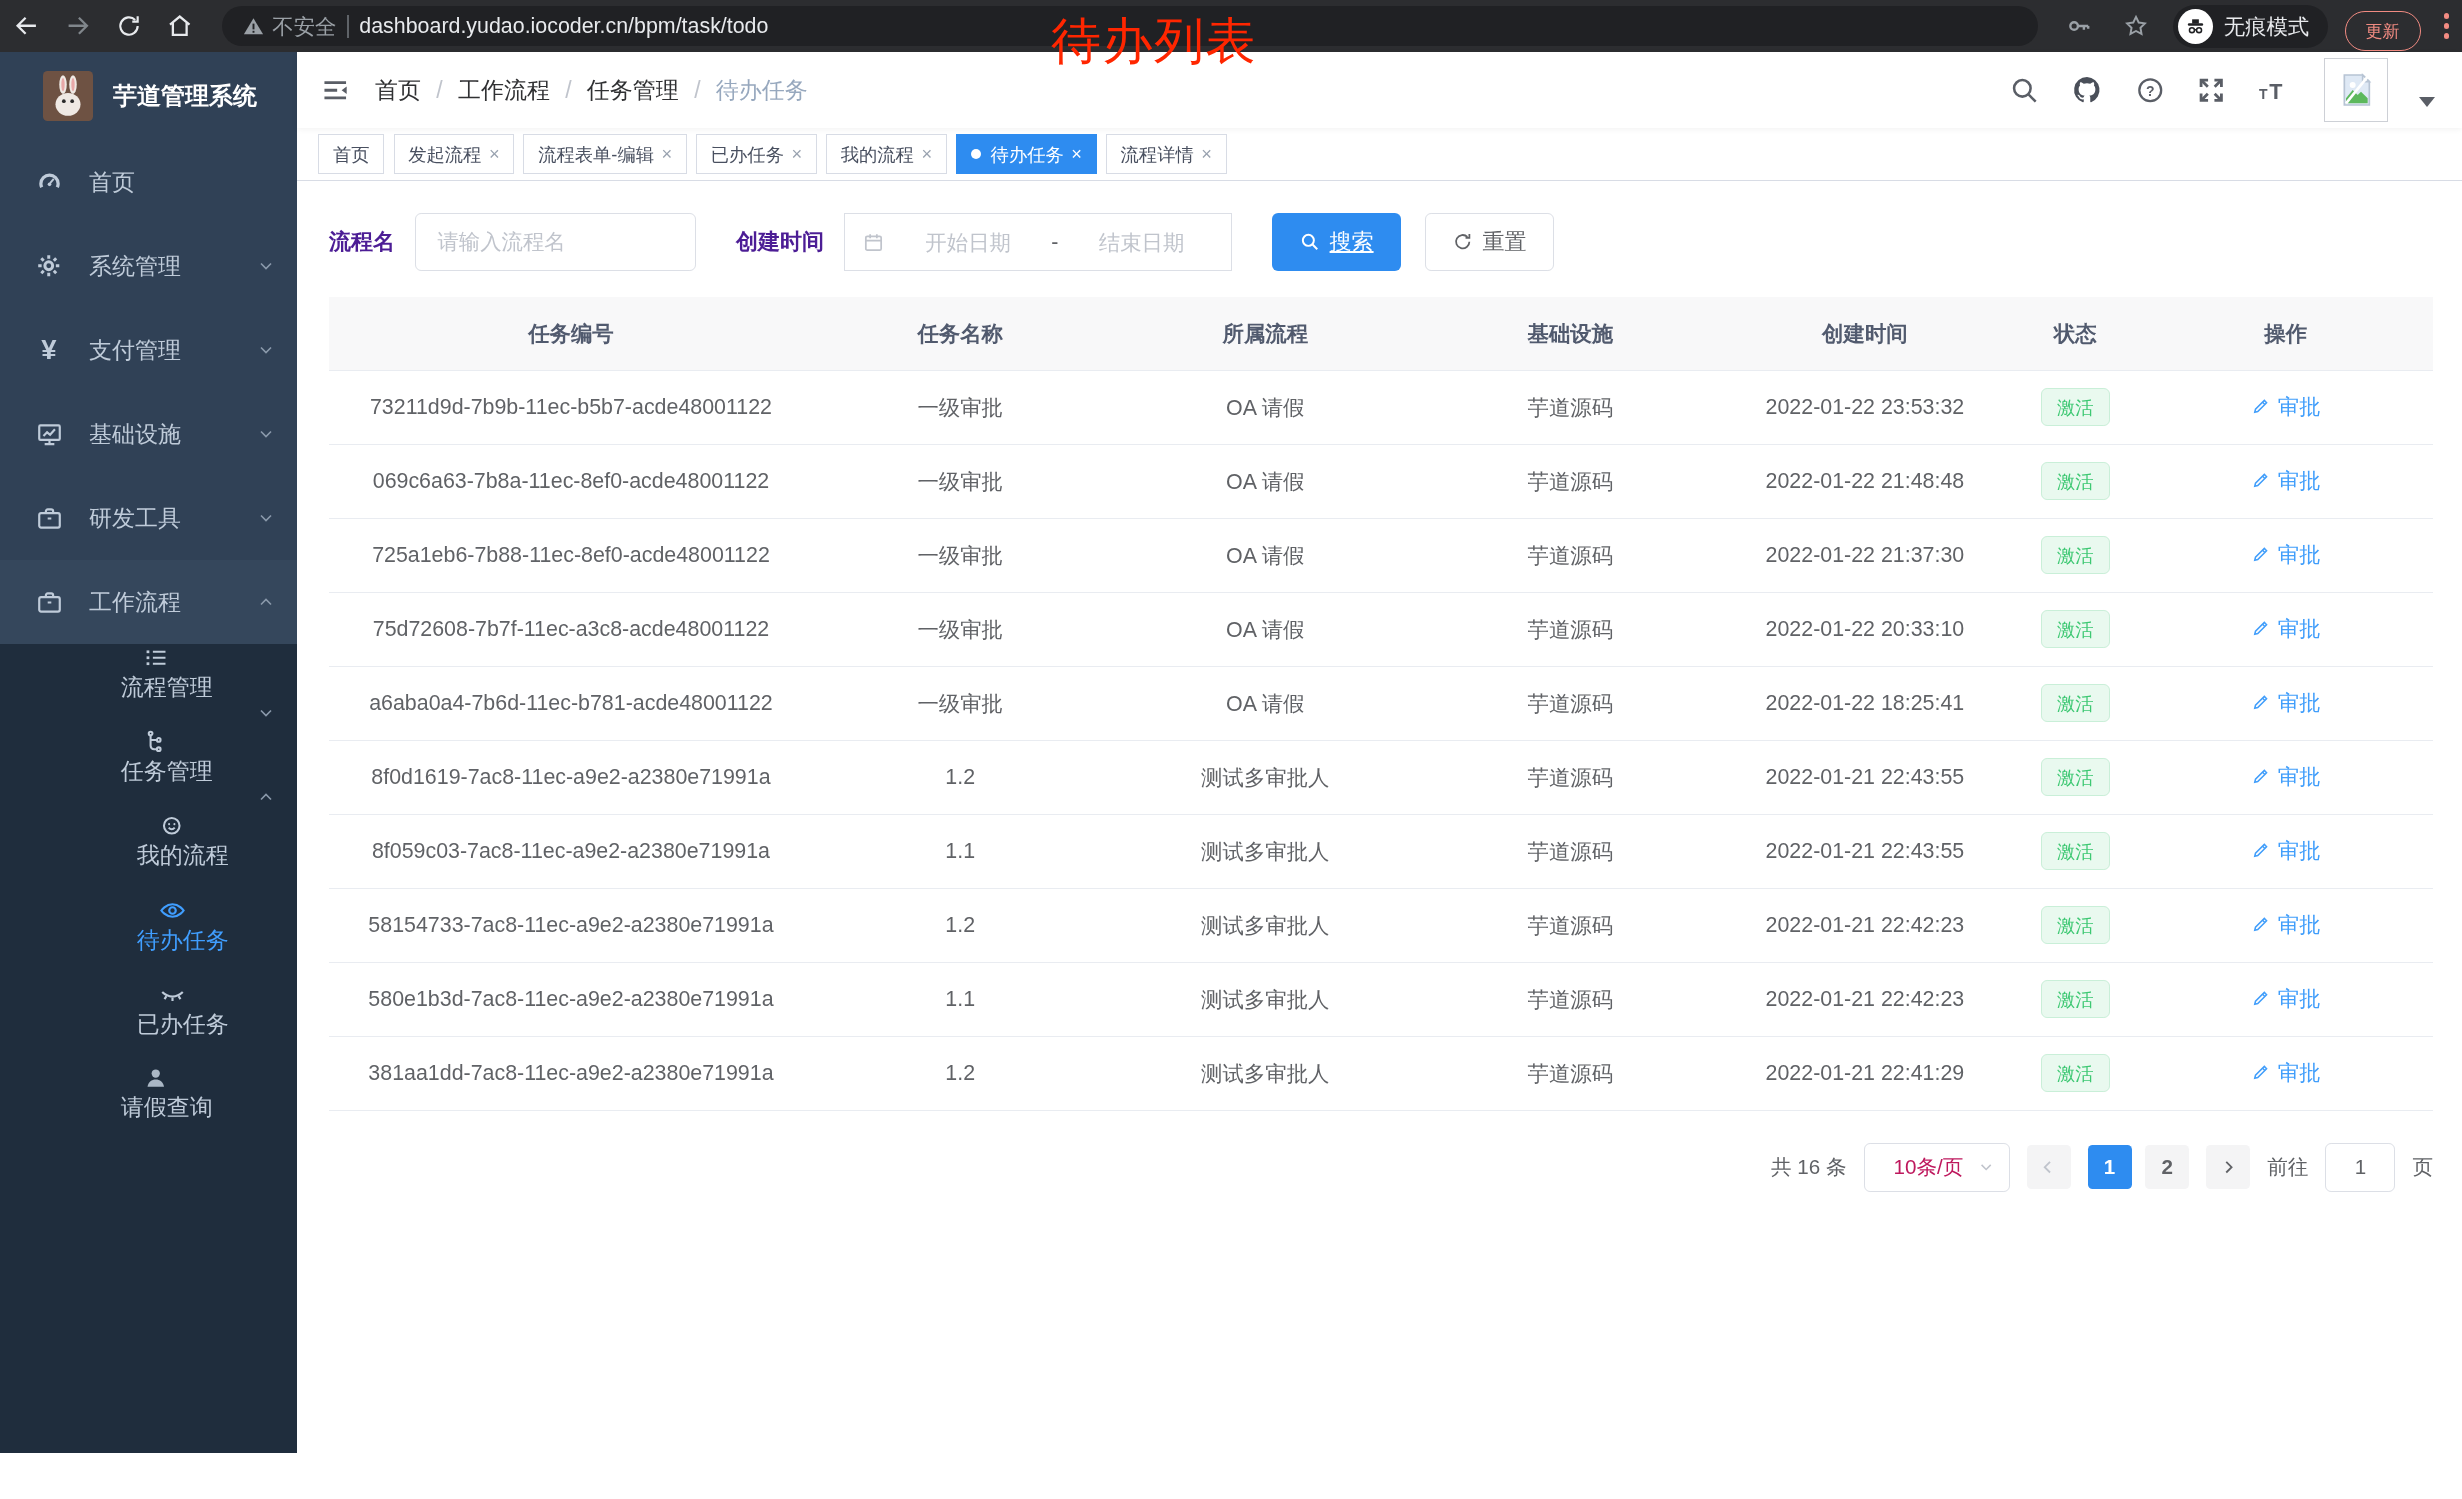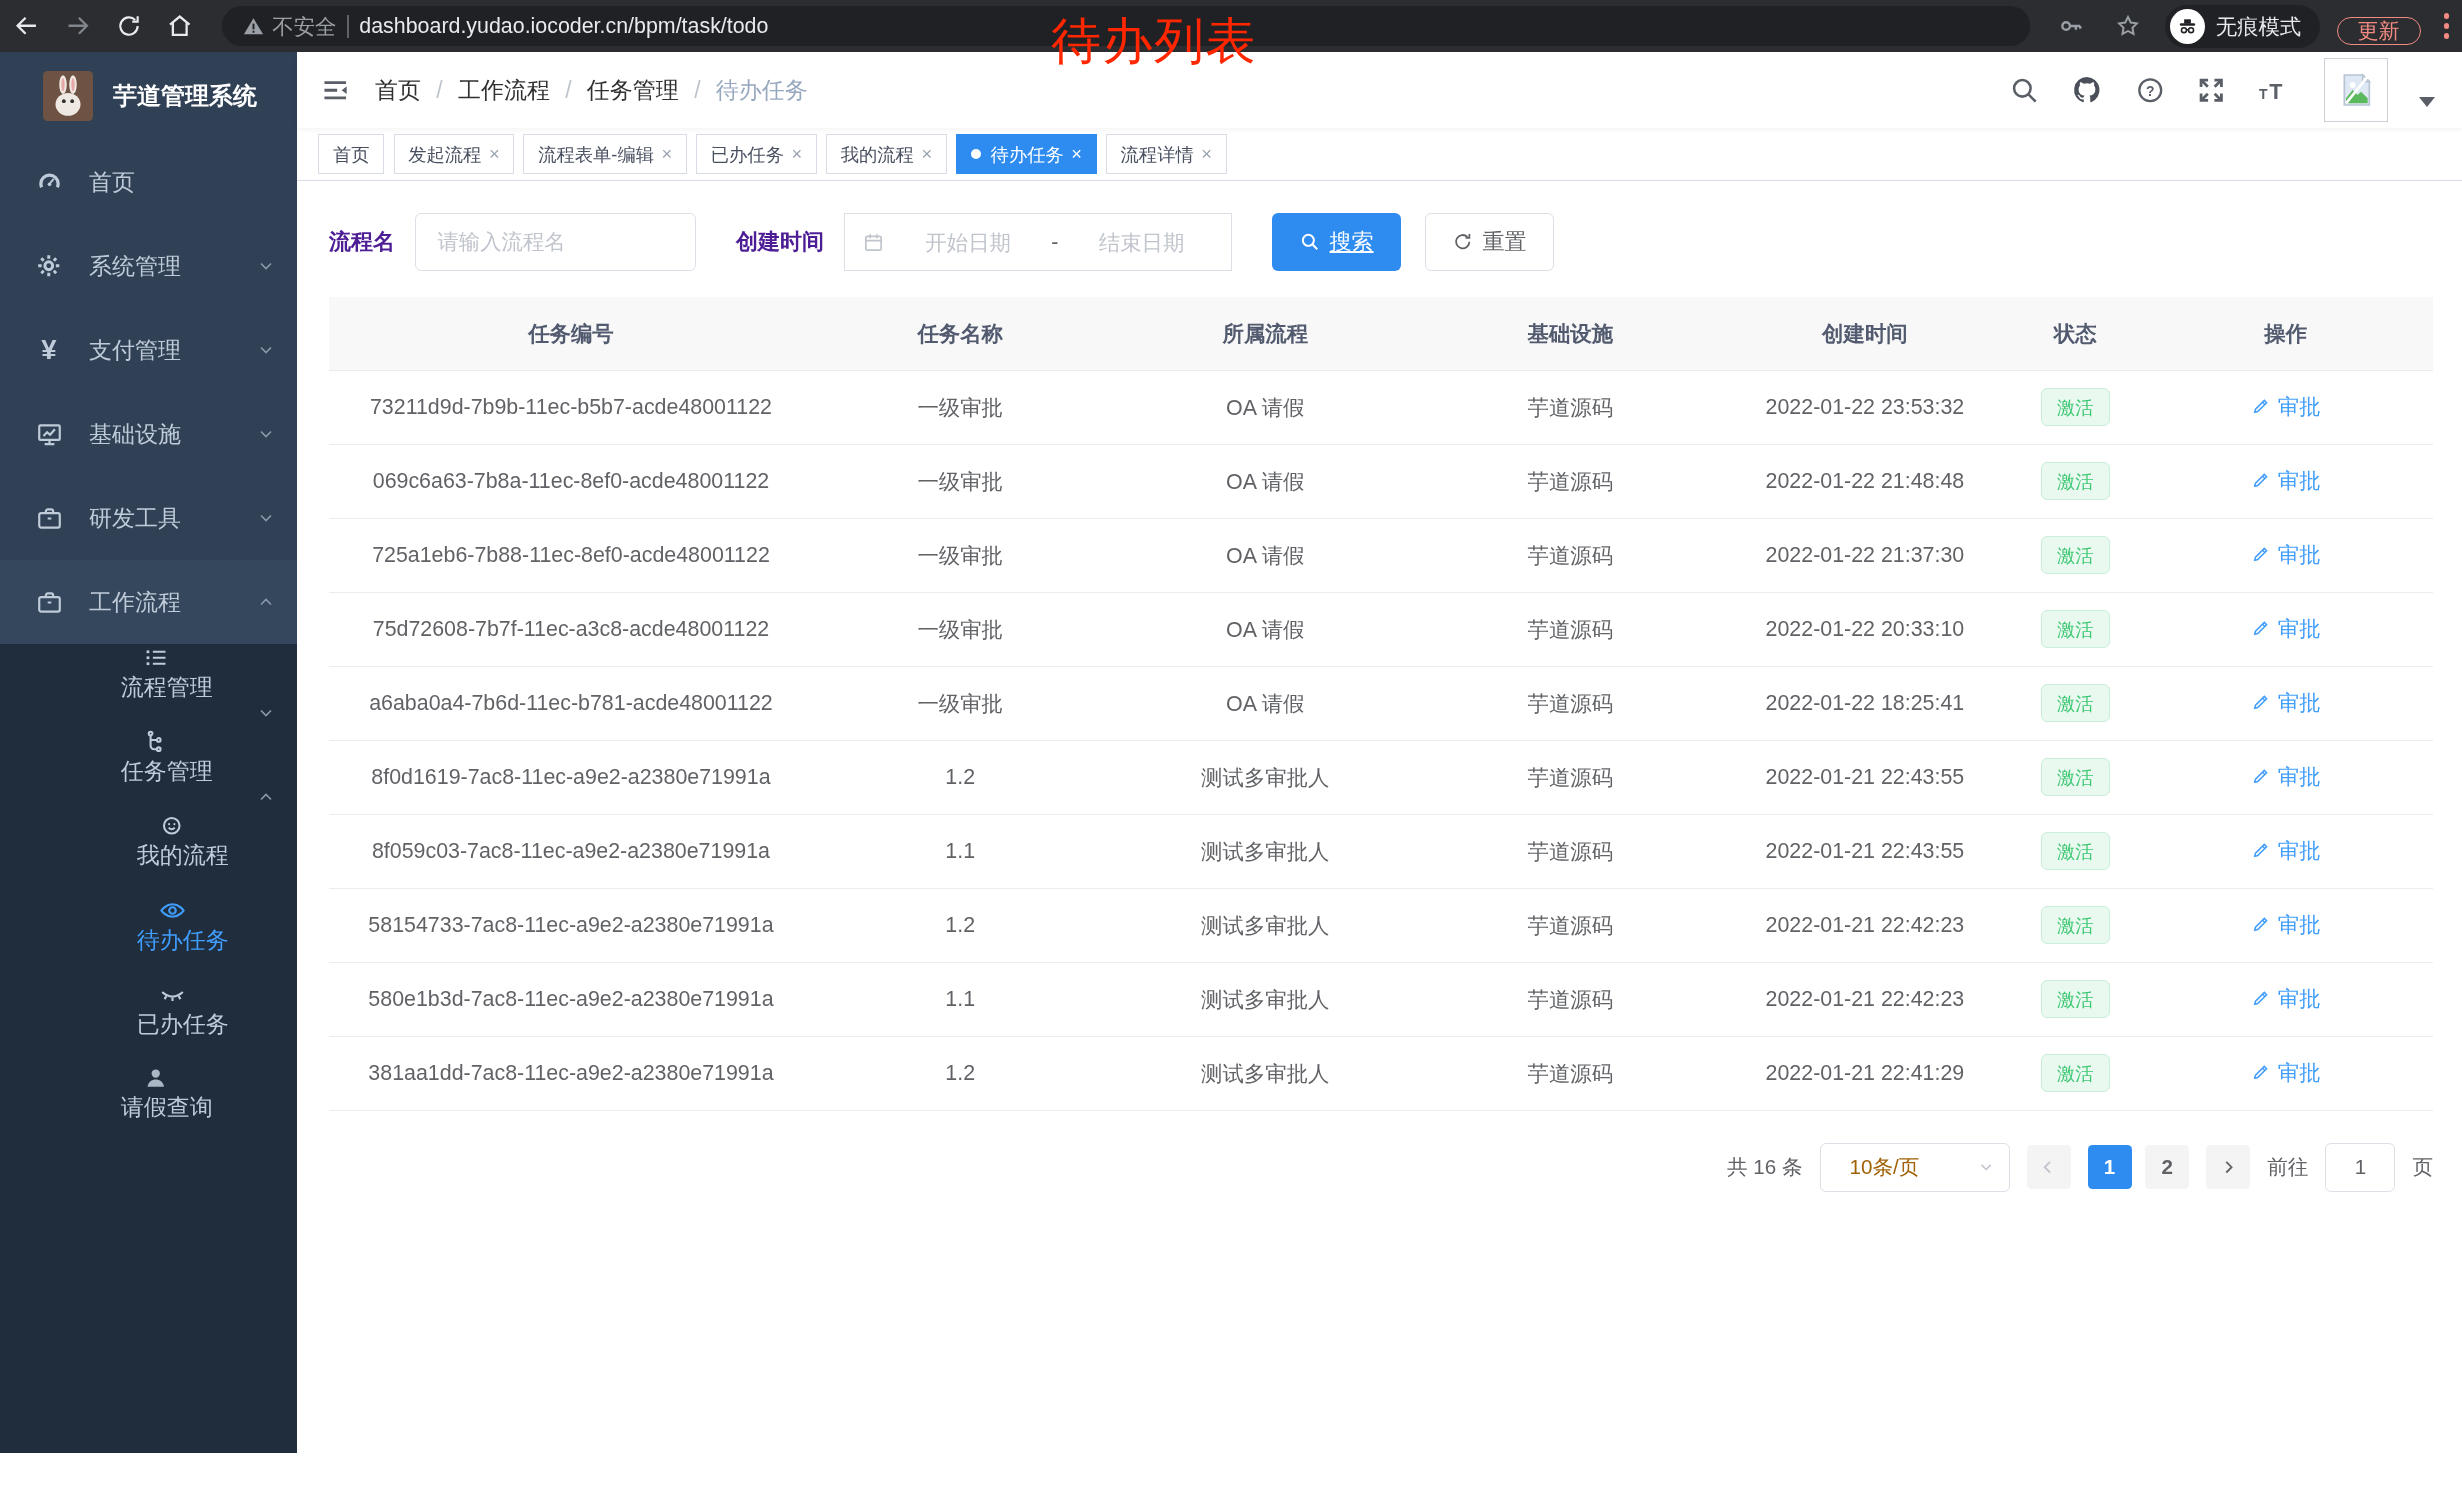--- a/index.html
+++ b/index.html
@@ -16,22 +16,22 @@
   .url-pill { flex:1; height:40px; background:#202124; border-radius:20px; margin:0 10.7px;
     display:flex; align-items:center; padding:0 20px; gap:10.7px; min-width:0; }
   .url-warn { color:#9aa0a6; display:flex; align-items:center; gap:7.6px; font-size:21.4px; }
   .url-sep { width:1.5px; height:23px; background:#5f6368; }
   .url-text { color:#e8eaed; font-size:21.4px; white-space:nowrap; overflow:hidden; }
   .chrome-right { display:flex; align-items:center; gap:17px; flex-shrink:0; }
   .incognito-chip { height:43px; background:#202124; border-radius:21.4px; display:flex;
     align-items:center; gap:10.7px; padding:0 18.3px 0 4.6px; color:#e8eaed; font-size:21.4px; }
   .incog-circle { width:35px; height:35px; border-radius:50%; background:#fff; display:flex;
     align-items:center; justify-content:center; }
-  .update-pill { height:28px; border:1.5px solid #f28b82; border-radius:21.4px; color:#f28b82;
-    font-size:21px; display:flex; align-items:center; padding:0 20px;margin-top:10px; }
+  .update-pill { height:40px; border:1.5px solid #f28b82; border-radius:21.4px; color:#f28b82;
+    font-size:17px; display:flex; align-items:center; padding:0 20px;margin-top:10px; }
   .dots-icon { display:flex; flex-direction:column; gap:4.6px; padding:0 6.1px; }
   .dots-icon i { width:5.3px; height:5.3px; border-radius:50%; background:#f28b82; }
 
   
   .annotation { position:absolute; left:1051px; top:7.6px; z-index:99; color:#ff2600;
     font-size:50px; font-weight:500; letter-spacing:1.5px; pointer-events:none; }
 
   
   .app { display:flex; height:1401px; background:#fff; }
   .sidebar { width:297px; flex-shrink:0; background:#304156; color:#bfcbd9; display:flex;
@@ -104,22 +104,22 @@
   .task-table td { height:74px; font-size:21.4px; color:#606266; text-align:center;
     border-bottom:1.5px solid #e9ecf1; white-space:nowrap; overflow:hidden; }
   .badge { display:inline-block; padding:5.3px 15.3px; font-size:18.3px; color:#3ec873;
     background:#e9f9ef; border:1.5px solid #c9efd8; border-radius:6.1px; }
   .action-link { display:inline-flex; align-items:center; gap:6.9px; color:#419efb;
     font-size:21.4px; cursor:pointer; text-decoration:none; }
 
   
   .pagination { display:flex; align-items:center; justify-content:flex-end; gap:17px;
     margin-top:32px; font-size:20.6px; color:#606266; }
-  .page-size-box { width:190px; height:49px; border:1.5px solid #dcdfe6; border-radius:6.1px;
-    display:flex; align-items:center; padding:0 13.7px 0 29px; color:#a16207; cursor:pointer; }
+  .page-size-box { width:146px; height:49px; border:1.5px solid #dcdfe6; border-radius:6.1px;
+    display:flex; align-items:center; padding:0 13.7px 0 29px; color:#be185d; cursor:pointer; }
   .page-size-box .psb-arrow { margin-left:auto; color:#c0c4cc; display:flex; }
   .page-btn { min-width:44px; height:44px; border-radius:4.6px; background:#f4f4f5; color:#606266;
     display:inline-flex; align-items:center; justify-content:center; font-size:20.6px;
     cursor:pointer; font-weight:bold; }
   .page-btn.disabled { color:#c0c4cc; }
   .page-btn.active { background:#2e8cf0; color:#fff; }
   .pager { display:inline-flex; gap:13.7px; }
   .goto-input { width:70px; height:49px; border:1.5px solid #dcdfe6; border-radius:6.1px;
     text-align:center; font-size:20.6px; color:#606266; outline:none;
     font-family:"Liberation Sans","DejaVu Sans",sans-serif; }

